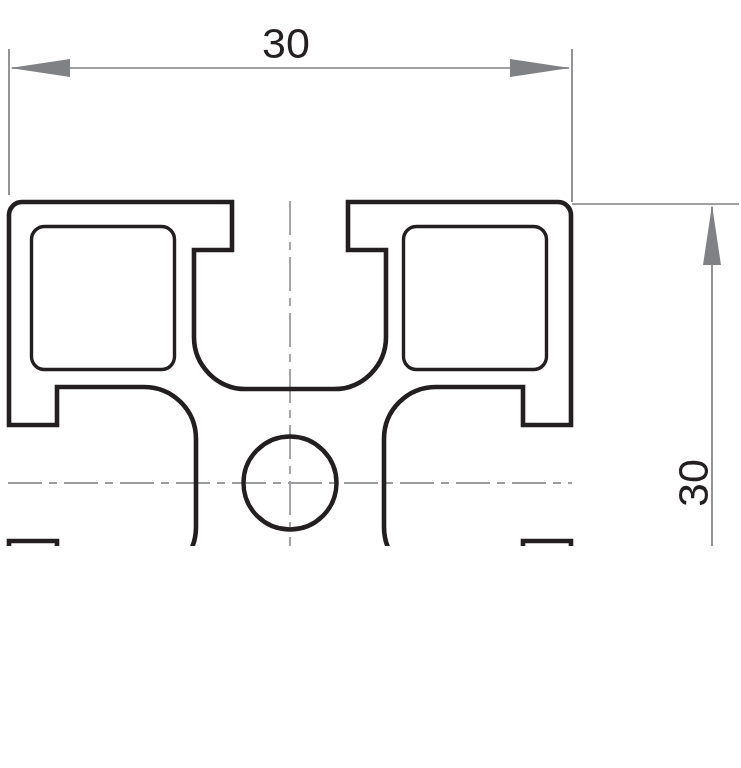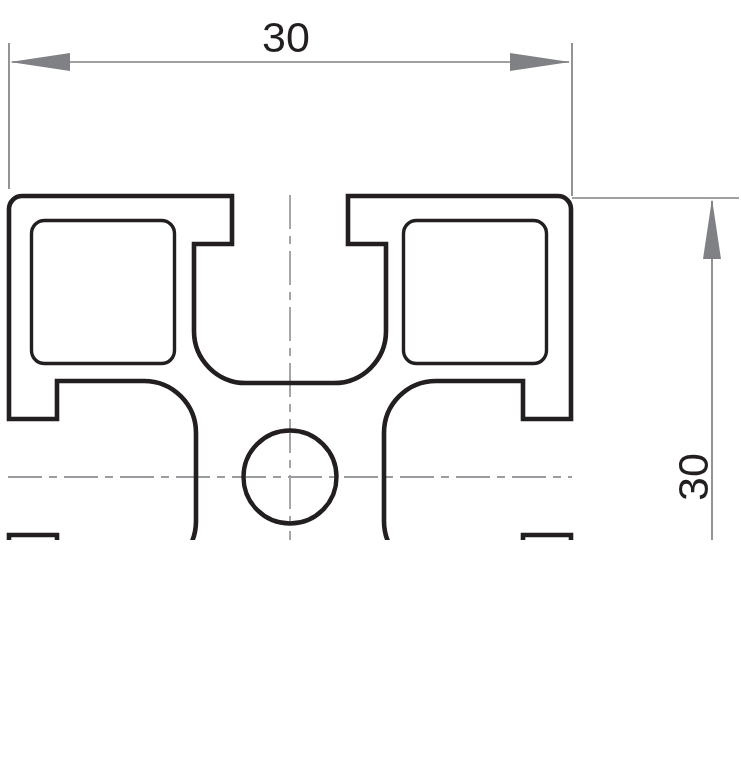--- a/index.html
+++ b/index.html
@@ -6,20 +6,21 @@
     --outline:#231f20;
     --dimension:#808184;
     --centerline:#9b9c9f;
     --background:#ffffff;
     --label_text:#231f20;
   }
   html,body{margin:0;padding:0;background:var(--background);}
   .canvas{
     width:741px;height:540px;position:relative;background:var(--background);
     font-family:"Liberation Sans", sans-serif;
+    margin-top:6px;
   }
   svg{display:block;}
   .profile-line{fill:none;stroke:var(--outline);stroke-width:4.6;}
   .cavity-line{fill:none;stroke:var(--outline);stroke-width:3.4;}
   .bore-line{fill:none;stroke:var(--outline);stroke-width:4.4;}
   .center-line{fill:none;stroke:var(--centerline);stroke-width:1.8;stroke-dasharray:34 7 8 7;}
   .dim-line{fill:none;stroke:var(--dimension);stroke-width:1.7;}
   .dim-arrow{fill:var(--dimension);stroke:none;}
   .dim-text{
     fill:var(--label_text);

